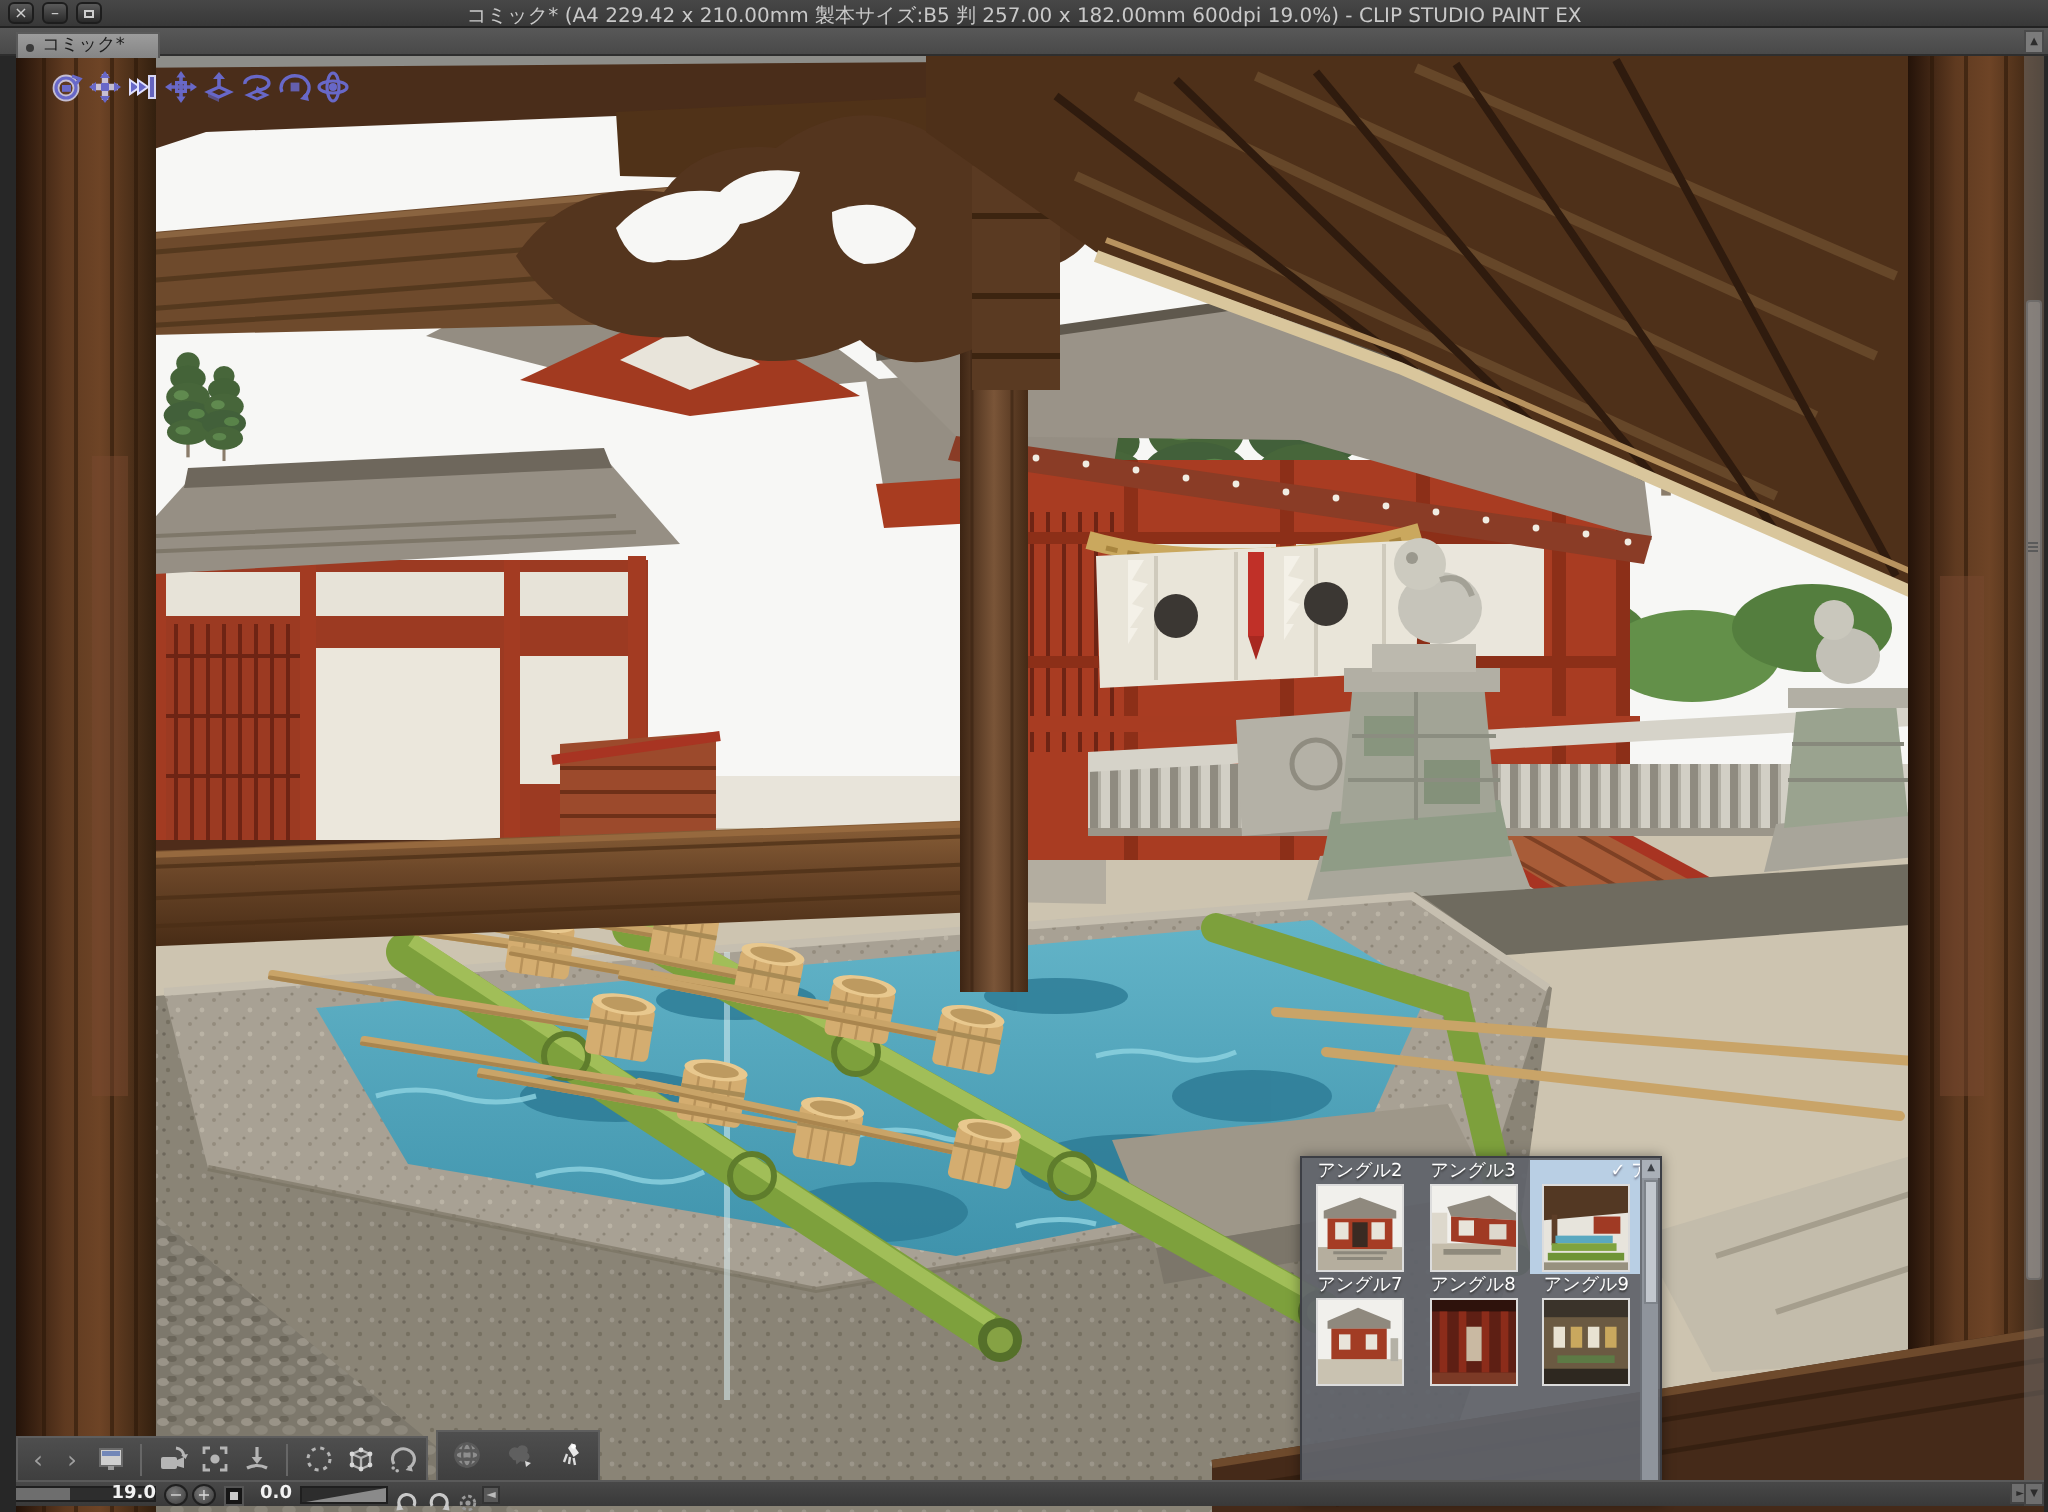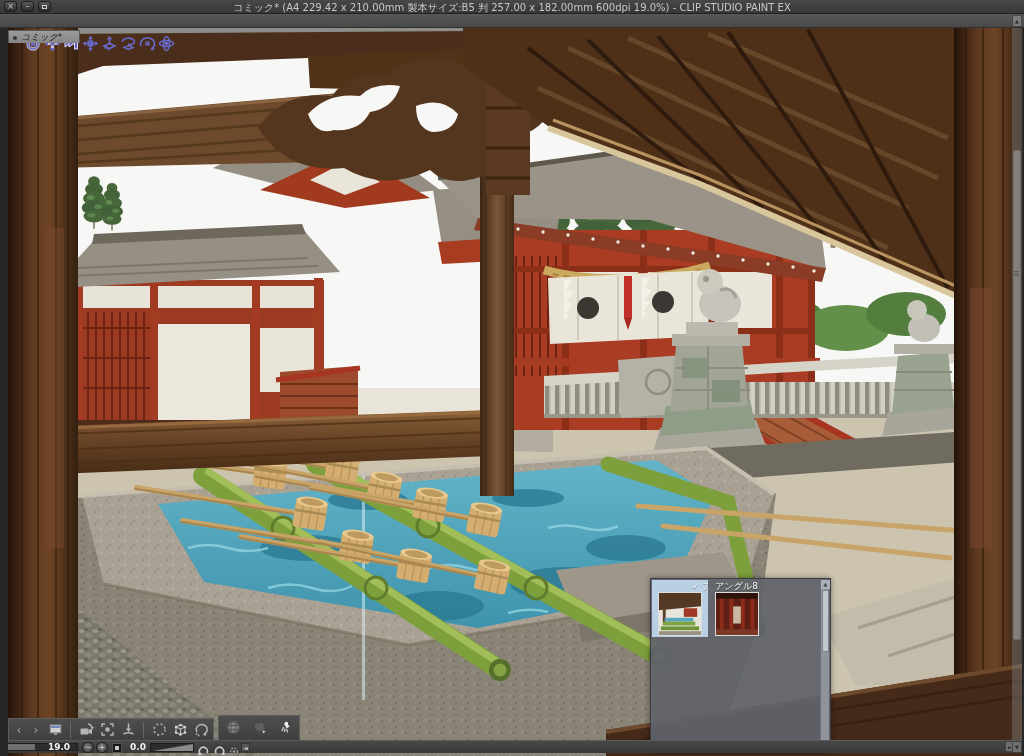--- a/index.html
+++ b/index.html
@@ -13,23 +13,23 @@
     font-size:10px; color:#c9c9c9; letter-spacing:0; white-space:nowrap; }
   .winbtn { position:absolute; top:1px; width:13px; height:11px; border-radius:3px;
     background:linear-gradient(#5a5a5a,#2a2a2a); border:1px solid #1d1d1d; color:#cfcfcf;
     font-size:8px; line-height:9px; text-align:center; }
   #btn-close{left:4px;} #btn-min{left:21px;} #btn-max{left:38px;}
   #btn-max i { display:inline-block; width:5px; height:4px; border:1px solid #cfcfcf; margin-top:2px;}
 
   
   #tabbar { position:absolute; left:0; top:14px; width:1024px; height:14px;
     background:linear-gradient(#585858,#494949); border-bottom:1px solid #2e2e2e; z-index:50;}
-  #tab { position:absolute; left:8px; top:16px; width:72px; height:13px;
+  #tab { position:absolute; left:8px; top:2px; width:72px; height:13px;
     background:linear-gradient(#9c9c9c,#858585); border:1px solid #5a5a5a; border-bottom:none;
-    font-size:9px; color:#1c1c1c; line-height:12px; padding-left:12px; white-space:nowrap; overflow:hidden;font-style:italic;}
+    font-size:9px; color:#1c1c1c; line-height:12px; padding-left:12px; white-space:nowrap; overflow:hidden;}
   #tab .dot { position:absolute; left:4px; top:5px; width:4px; height:4px; border-radius:50%;
     background:#3a3a3a; }
 
   
   #frame-left { position:absolute; left:0; top:14px; width:8px; height:742px; background:#272727; z-index:40;}
   #frame-right { position:absolute; left:1022px; top:14px; width:2px; height:742px; background:#272727; z-index:40;}
   #scene { position:absolute; left:8px; top:28px; width:1014px; height:728px; z-index:1; }
 
   
   #launcher { position:absolute; left:25px; top:35px; display:flex; gap:2px; z-index:20; }
@@ -68,21 +68,21 @@
   .chev { font-size:12px; color:#9f9f9f; width:12px; }
 
   
   #statusbar { position:absolute; left:0; top:740px; width:1024px; height:13px;
     background:linear-gradient(#484848,#393939); border-top:1px solid #5a5a5a; z-index:35;}
   .sb { position:absolute; }
   #zoom-slider { left:4px; top:2px; width:74px; height:8px; background:#2d2d2d;
     border:1px solid #1f1f1f; }
   #zoom-slider .fill { position:absolute; left:0; top:0; width:30px; height:6px; background:#6e6e6e;}
   #zoom-value { left:40px; top:1px; width:38px; font-size:9px; font-weight:bold; color:#f2f2f2;
-    text-align:center; }
+    text-align:right; }
   .roundbtn { top:1px; width:12px; height:11px; border-radius:50%;
     background:radial-gradient(circle at 40% 35%, #7a7a7a, #3a3a3a); border:1px solid #202020;
     color:#d8d8d8; font-size:8px; line-height:9px; text-align:center;}
   #btn-zoomout{ left:82px; } #btn-zoomin{ left:96px; }
   #btn-actual { left:112px; top:2px; width:10px; height:10px; background:#161616;
     border:1px solid #555; }
   #btn-actual i{ display:block; margin:2px auto; width:4px; height:4px; background:#c9c9c9;}
   #rot-value { left:124px; top:1px; width:22px; font-size:9px; font-weight:bold; color:#f2f2f2;
     text-align:right;}
   #rot-slider { left:150px; top:2px; width:44px; height:9px; background:#2d2d2d; border:1px solid #1f1f1f;}
@@ -541,44 +541,95 @@
   <span class="lic">
     <svg viewBox="0 0 17 17">
         <ellipse cx="8.5" cy="8.5" rx="7" ry="3" fill="none" stroke="#6868c8" stroke-width="1.6"></ellipse>
         <ellipse cx="8.5" cy="8.5" rx="3" ry="7" fill="none" stroke="#6868c8" stroke-width="1.6"></ellipse>
         <circle cx="8.5" cy="8.5" r="2" fill="#6868c8"></circle>
       </svg></span>
 </div>
 
 <div id="angle-panel">
   <div id="angle-grid">
+    <div class="acell">
+      <div class="alabel">アングル2</div>
+      <svg class="thumb" viewBox="0 0 44 44">
+          <rect width="44" height="44" fill="#f1f0ec"></rect>
+          <rect y="32" width="44" height="12" fill="#b5ae9e"></rect>
+          <polygon points="3,13 22,6 41,13 41,17 3,17" fill="#8f897e"></polygon>
+          <rect x="5" y="17" width="34" height="16" fill="#a63c24"></rect>
+          <rect x="9" y="19" width="7" height="9" fill="#e8e4da"></rect>
+          <rect x="28" y="19" width="7" height="9" fill="#e8e4da"></rect>
+          <rect x="18" y="19" width="8" height="13" fill="#3a2a22"></rect>
+          <path d="M8,35 H36 M10,38 H34" stroke="#8c887c" stroke-width="1.6"></path>
+        </svg>
+    </div>
+    <div class="acell">
+      <div class="alabel">アングル3</div>
+      <svg class="thumb" viewBox="0 0 44 44">
+          <rect width="44" height="44" fill="#f1f0ec"></rect>
+          <rect y="30" width="44" height="14" fill="#c4bcaa"></rect>
+          <rect x="0" y="14" width="8" height="16" fill="#ddd8cc"></rect>
+          <polygon points="8,11 30,5 44,14 44,18 10,16" fill="#8f897e"></polygon>
+          <polygon points="10,16 44,18 44,32 10,29" fill="#a03a24"></polygon>
+          <rect x="14" y="18" width="8" height="8" fill="#e8e4da"></rect>
+          <rect x="30" y="20" width="9" height="8" fill="#ded9cd"></rect>
+          <rect x="6" y="33" width="30" height="3" fill="#8f8a7c"></rect>
+        </svg>
+    </div>
     <div class="acell sel">
       <div class="alabel"><span>✓</span> <span>アングル6</span></div>
       <svg class="thumb" viewBox="0 0 44 44">
           <rect width="44" height="44" fill="#e7e4dc"></rect>
           <polygon points="0,0 44,0 44,14 0,18" fill="#533823"></polygon>
           <rect x="26" y="16" width="14" height="9" fill="#a03a24"></rect>
           <rect x="4" y="15" width="3" height="16" fill="#5d3e28"></rect>
           <rect x="6" y="26" width="30" height="4" fill="#5aa8c0"></rect>
           <rect x="4" y="30" width="34" height="4" fill="#7fa33f"></rect>
           <rect x="2" y="35" width="40" height="4" fill="#6f9436"></rect>
           <rect y="40" width="44" height="4" fill="#97917f"></rect>
         </svg>
     </div>
     <div class="acell">
+      <div class="alabel">アングル7</div>
+      <svg class="thumb" viewBox="0 0 44 44">
+          <rect width="44" height="44" fill="#f1f0ec"></rect>
+          <rect y="31" width="44" height="13" fill="#c9c2b1"></rect>
+          <polygon points="5,11 21,4 38,11 38,15 5,15" fill="#8f897e"></polygon>
+          <rect x="7" y="15" width="29" height="16" fill="#a23c24"></rect>
+          <rect x="11" y="18" width="6" height="8" fill="#e8e4da"></rect>
+          <rect x="25" y="18" width="6" height="8" fill="#e8e4da"></rect>
+          <rect x="38" y="20" width="4" height="12" fill="#b4b1a6"></rect>
+        </svg>
+    </div>
+    <div class="acell">
       <div class="alabel">アングル8</div>
       <svg class="thumb" viewBox="0 0 44 44">
           <rect width="44" height="44" fill="#5e1f14"></rect>
           <rect y="0" width="44" height="6" fill="#2e120c"></rect>
           <rect x="4" y="6" width="4" height="32" fill="#8c2c1a"></rect>
           <rect x="14" y="6" width="4" height="32" fill="#8c2c1a"></rect>
           <rect x="26" y="6" width="4" height="32" fill="#8c2c1a"></rect>
           <rect x="36" y="6" width="4" height="32" fill="#8c2c1a"></rect>
           <rect x="18" y="14" width="8" height="18" fill="#c9b9a2"></rect>
           <rect y="38" width="44" height="6" fill="#7c3a26"></rect>
+        </svg>
+    </div>
+    <div class="acell">
+      <div class="alabel">アングル9</div>
+      <svg class="thumb" viewBox="0 0 44 44">
+          <rect width="44" height="44" fill="#6b5a42"></rect>
+          <rect y="0" width="44" height="9" fill="#3a332a"></rect>
+          <rect x="5" y="14" width="6" height="11" fill="#e8e2d2"></rect>
+          <rect x="14" y="14" width="6" height="11" fill="#c9a85e"></rect>
+          <rect x="23" y="14" width="6" height="11" fill="#e8e2d2"></rect>
+          <rect x="32" y="14" width="6" height="11" fill="#c9a85e"></rect>
+          <rect x="7" y="29" width="30" height="4" fill="#5d7a45"></rect>
+          <rect y="36" width="44" height="8" fill="#2e2820"></rect>
         </svg>
     </div>
   </div>
   <div id="angle-scroll">
     <div class="arr a-up">▲</div>
     <div class="thumbv"></div>
     <div class="arr a-dn">▼</div>
   </div>
 </div>
 

